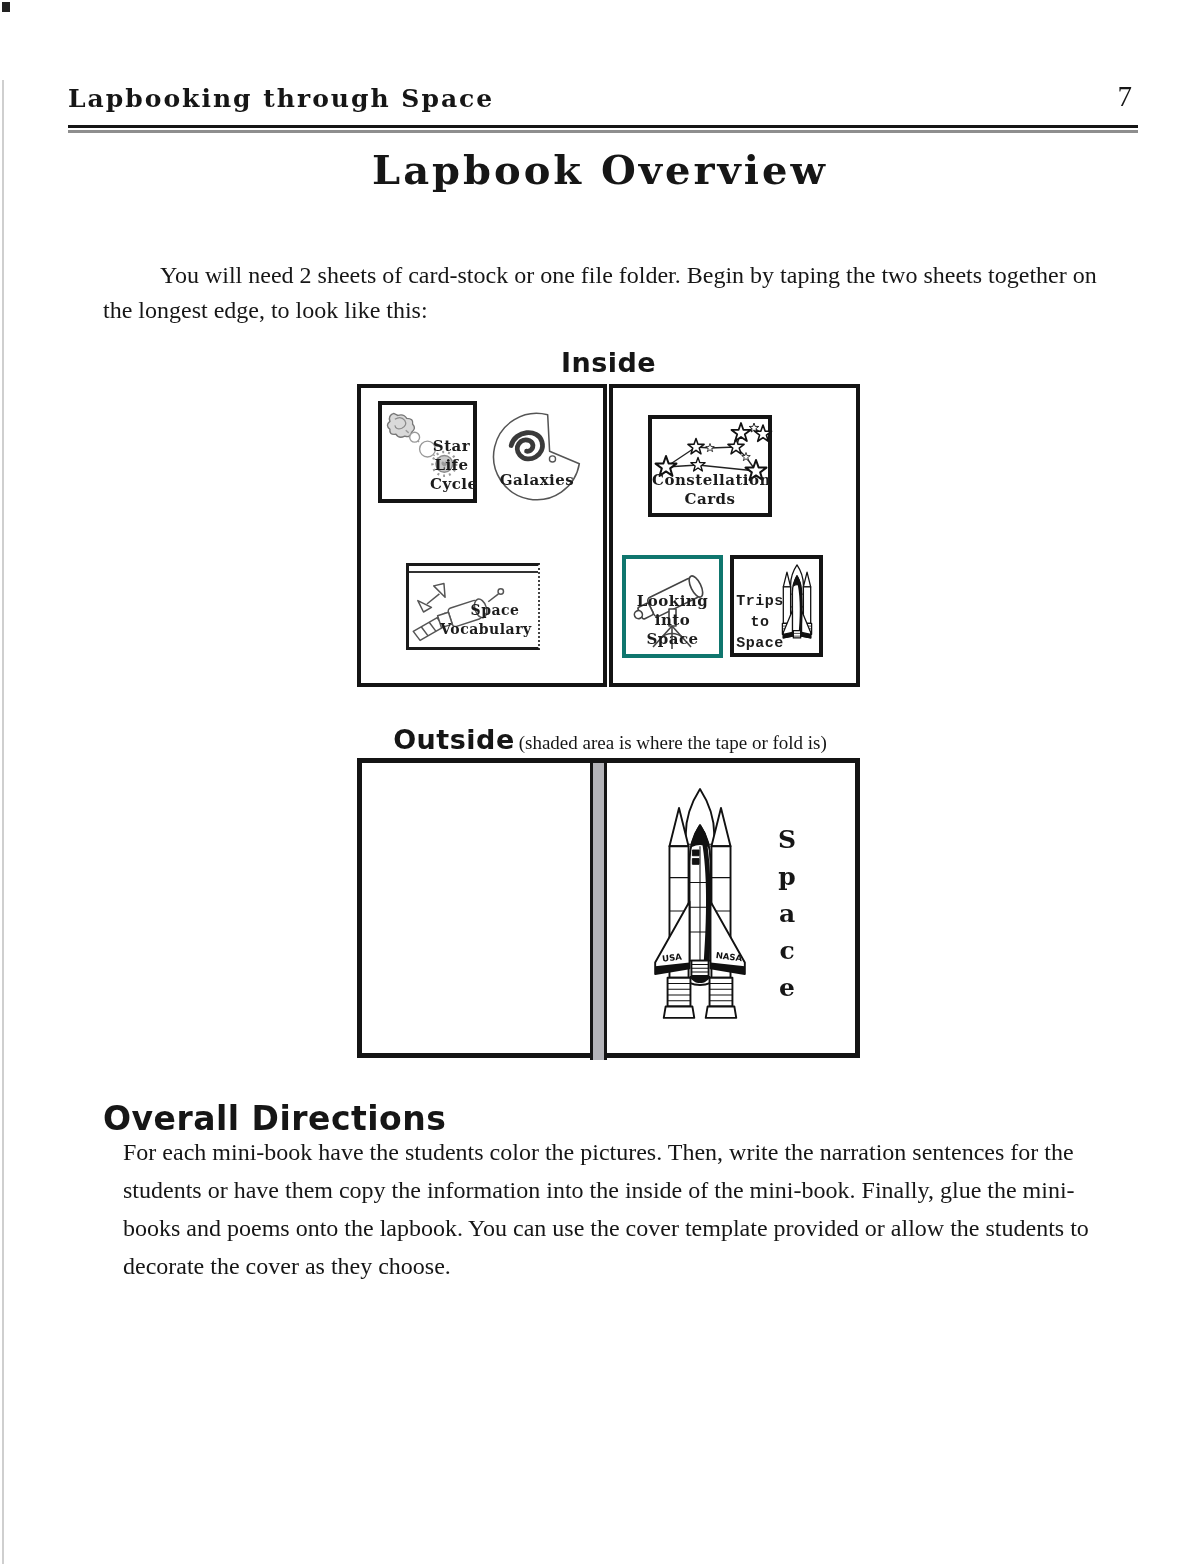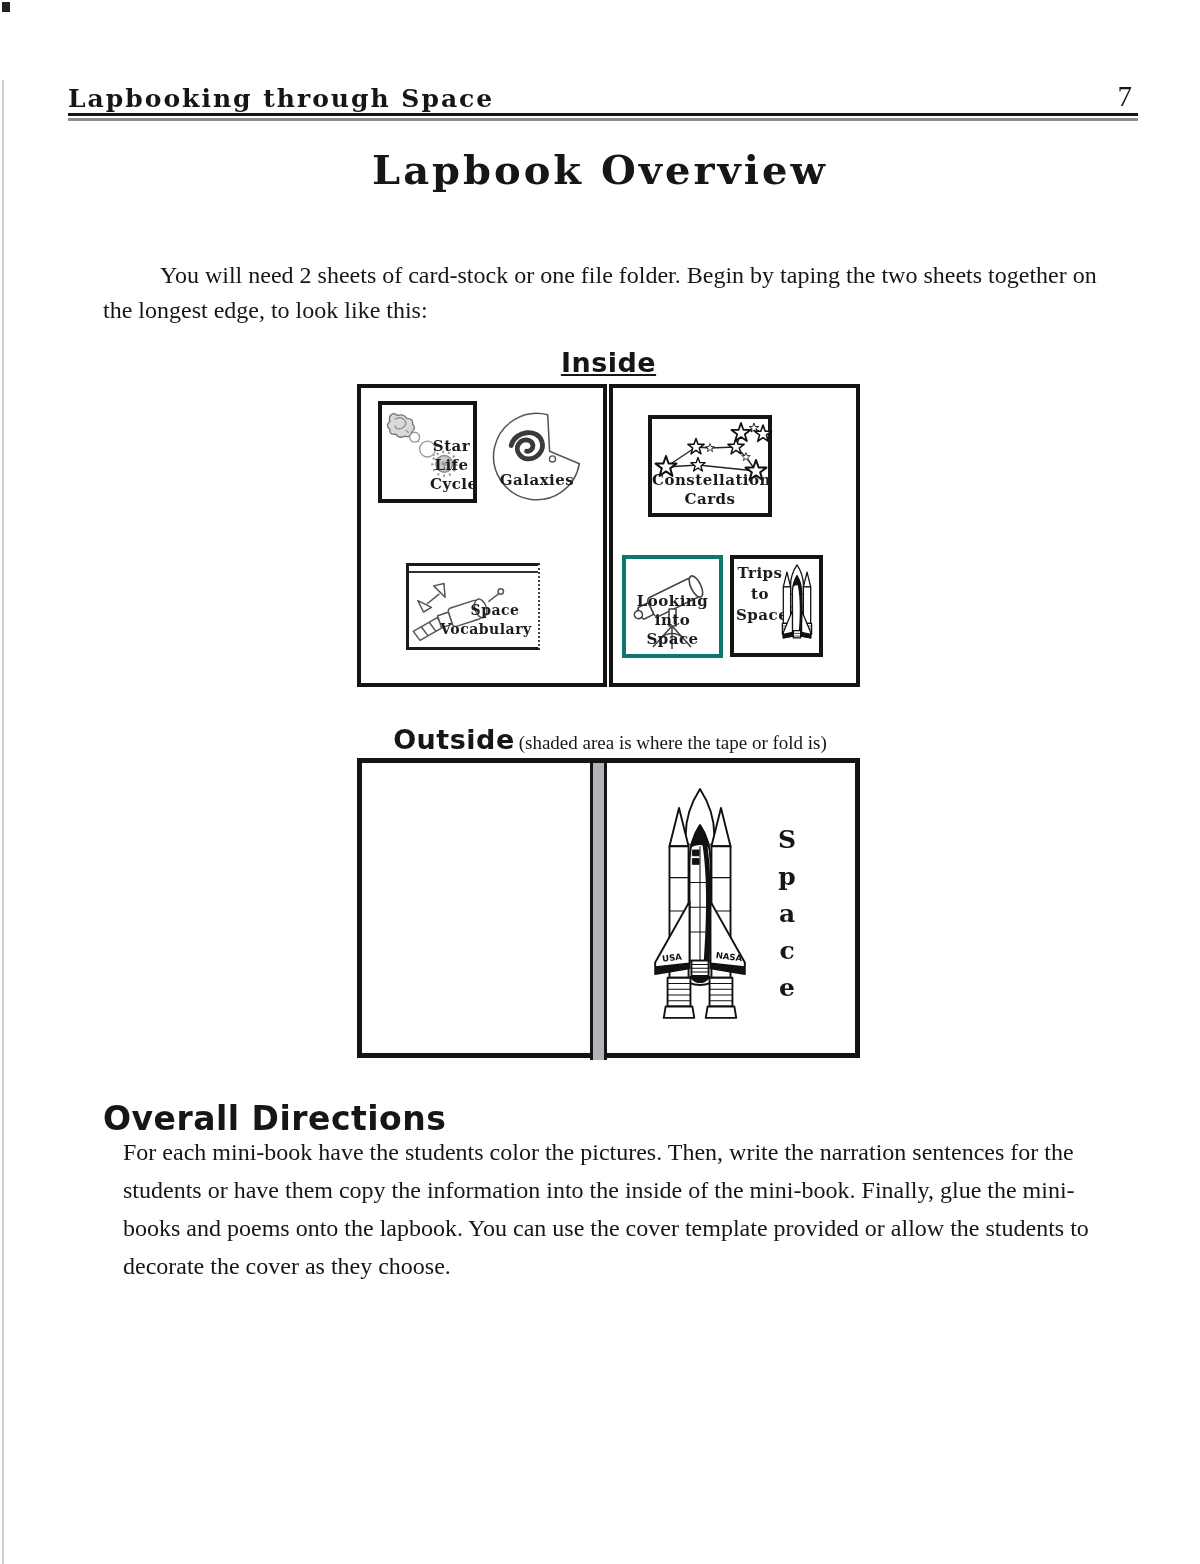--- a/index.html
+++ b/index.html
@@ -6,36 +6,36 @@
   html,body { background:#ffffff; }
   .page {
     position:relative; width:1200px; height:1564px; background:#fff;
     font-family:"Liberation Serif", serif; color:#161616; overflow:hidden;
   }
   .page-edge { position:absolute; left:2px; top:80px; bottom:0; width:2px; background:#cfcfcf; }
   .scan-speck { position:absolute; left:2px; top:2px; width:8px; height:10px; background:#222; }
 
   
   .header { position:absolute; left:68px; top:80px; width:1070px; }
-  .header-row { display:flex; justify-content:space-between; align-items:flex-end; padding-bottom:0; border-bottom:3px solid #151515; }
+  .header-row { display:flex; justify-content:space-between; align-items:flex-end; padding-bottom:12px; border-bottom:3px solid #151515; }
   .deco { font-family:"DejaVu Serif", serif; font-weight:bold; }
   .book-title { font-size:25px; letter-spacing:2px; }
   .page-number { font-size:29px; font-family:"Liberation Serif", serif; font-weight:normal; padding-right:6px; }
   .rule-gray { height:3px; background:#8e8e8e; margin-top:2px; }
 
   .main-title { position:absolute; left:0; top:146px; width:100%; text-align:center;
     font-size:40px; letter-spacing:3px; }
 
   .intro { position:absolute; left:103px; top:258px; width:998px;
     font-size:24px; line-height:35px; text-indent:57px; }
 
   .comic { font-family:"DejaVu Sans", sans-serif; font-weight:bold; letter-spacing:0.5px; color:#161616; }
 
   
-  .inside-label { position:absolute; left:357px; top:347px; width:503px; text-align:center; font-size:27px;text-decoration:underline; }
+  .inside-label { position:absolute; left:357px; top:347px; width:503px; text-align:center; font-size:27px; }
   .inside-box { position:absolute; left:357px; top:384px; width:503px; height:303px; }
   .half { position:absolute; top:0; height:303px; border:4px solid #141414; background:#fff; }
   .half-left  { left:0; width:250px; }
   .half-right { left:252px; width:251px; }
 
   .mini { position:absolute; background:#fff; }
   .mini-label { font-family:"DejaVu Serif", serif; font-weight:bold; color:#1c1c1c;
     font-size:15px; letter-spacing:0.5px; line-height:19px; text-align:center; }
 
   .star-box { left:17px; top:13px; width:99px; height:102px; border:4px solid #141414; }
@@ -55,21 +55,21 @@
 
   .constellation-box { left:35px; top:27px; width:124px; height:102px; border:4px solid #141414; }
   .constellation-box svg { position:absolute; left:0; top:2px; width:147px; height:66px; }
   .constellation-box .mini-label { position:absolute; left:0; right:0; bottom:4px; }
 
   .looking-box { left:9px; top:167px; width:101px; height:103px; border:4px solid #0f766e; }
   .looking-box svg { position:absolute; left:0; top:0; width:95px; height:92px; }
   .looking-box .mini-label { position:absolute; left:0; right:0; bottom:5px; }
 
   .trips-box { left:117px; top:167px; width:93px; height:102px; border:4px solid #141414; }
-  .trips-box .mini-label { position:absolute; left:2px; top:4px; width:48px; line-height:21px; }
+  .trips-box .mini-label { position:absolute; left:2px; top:32px; width:48px; line-height:21px;font-family:Liberation Mono, monospace; }
   .trips-box svg { position:absolute; right:1px; top:3px; width:42px; height:88px; }
 
   
   .outside-label { position:absolute; left:300px; top:724px; width:620px; text-align:center; }
   .outside-word { font-size:27px; }
   .outside-note { font-size:19px; font-family:"Liberation Serif", serif; font-weight:normal; letter-spacing:0;text-align:center; }
   .outside-box { position:absolute; left:357px; top:758px; width:503px; height:300px; border:5px solid #141414; background:#fff; }
   .tape-strip { position:absolute; left:228px; top:0; width:17px; height:297px;
     background:#b3b3b8; border-left:3px solid #141414; border-right:3px solid #141414; }
   .big-shuttle { position:absolute; left:276px; top:18px; width:124px; height:262px; }

